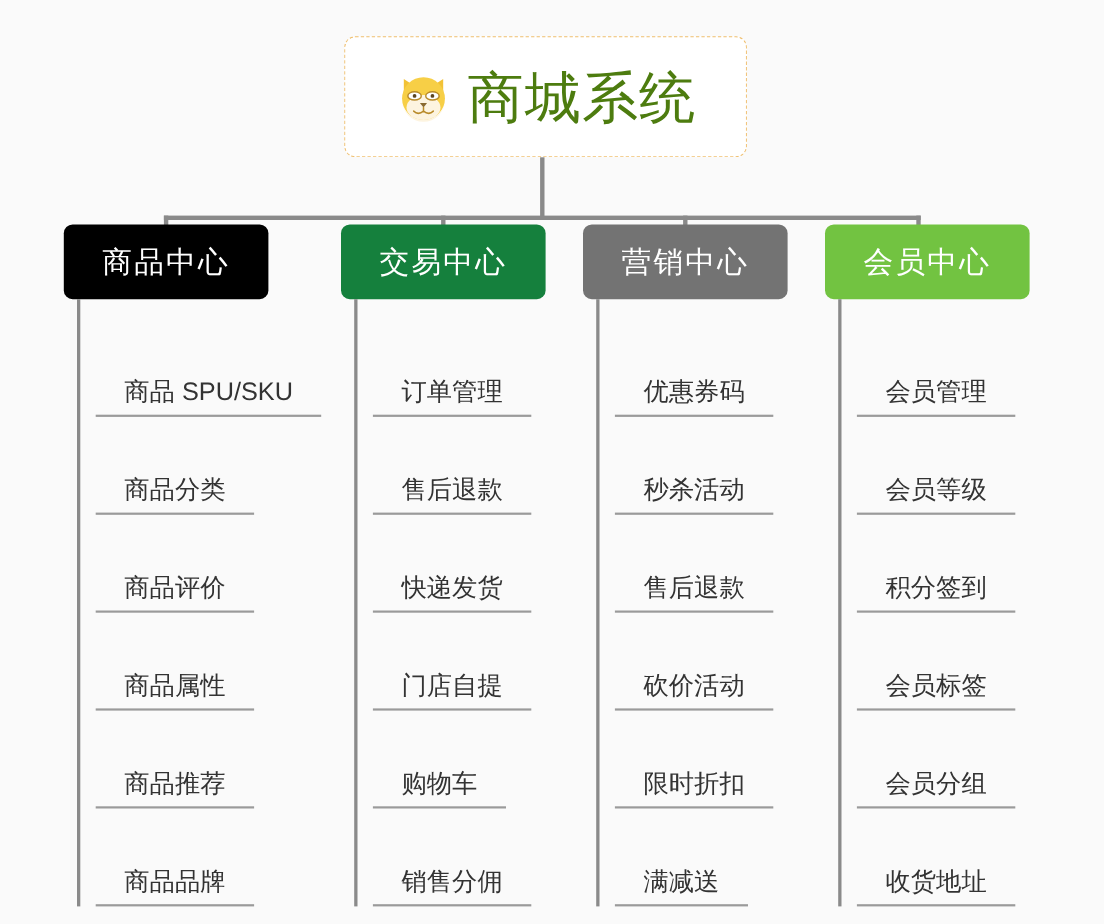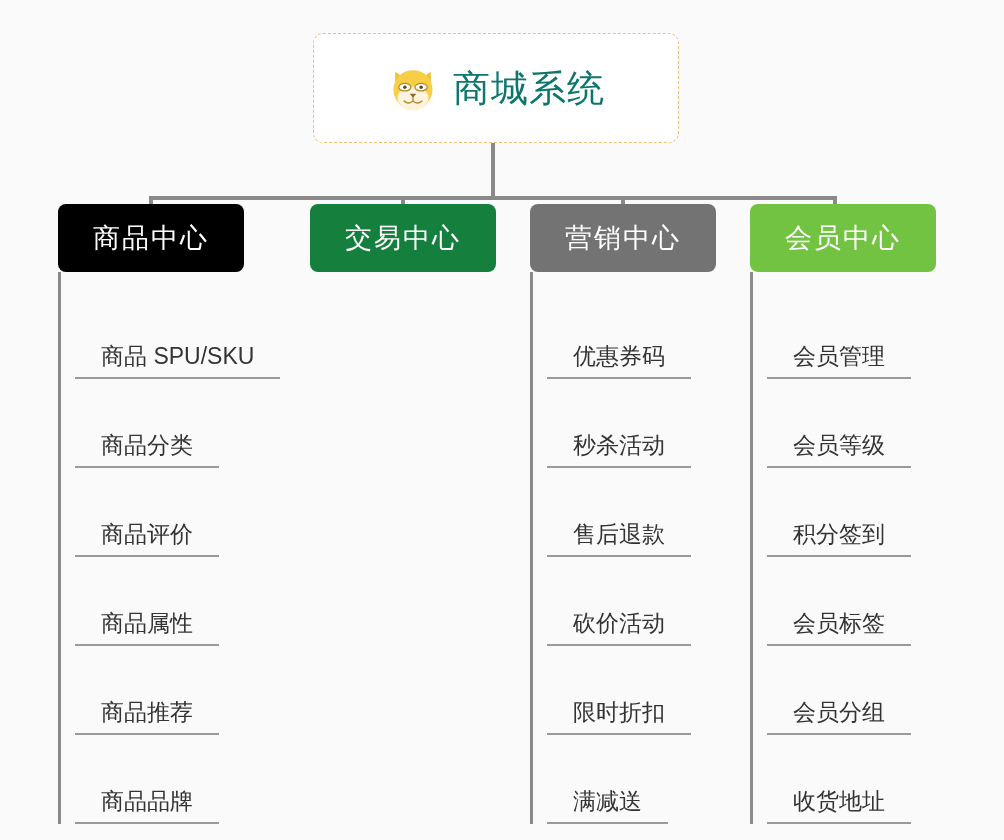--- a/index.html
+++ b/index.html
@@ -38,22 +38,22 @@
   }
   .root-icon {
     width: 52px;
     height: 52px;
     flex: 0 0 52px;
     position: relative;
     display: block;
   }
   .root-icon svg { display: block; width: 52px; height: 52px; }
   .root-title {
-    font-size: 37px;
-    color: #0f766e;
+    font-size: 51px;
+    color: #4d7c0f;
     line-height: 1;
     letter-spacing: 1px;
     white-space: nowrap;
   }
 
   
   .line {
     position: absolute;
     background: #8a8a8a;
   }
@@ -87,20 +87,21 @@
   .col-2 .cat-header { width: 186px; }
   .col-3 .cat-header { width: 186px; }
 
   
   .leaf-list {
     position: relative;
     margin-top: 0;
     padding-top: 18px;
     padding-left: 14px;
     border-left: 3px solid #8a8a8a;
+    margin-left: 12px;
     width: 200px;
     box-sizing: border-box;
   }
   .leaf-item {
     height: 89px;
     display: flex;
     align-items: flex-end;
     box-sizing: border-box;
   }
   .leaf-text {
@@ -178,20 +179,40 @@
       <div class="leaf-item">
           <span class="leaf-text">商品品牌</span>
         </div>
     </div>
   </div>
 
   <div class="column col-1">
     <div class="cat-header" style="background:#15803d;">
       <span>交易中心</span>
     </div>
+    <div class="leaf-list">
+      <div class="leaf-item">
+          <span class="leaf-text">订单管理</span>
+        </div>
+      <div class="leaf-item">
+          <span class="leaf-text">售后退款</span>
+        </div>
+      <div class="leaf-item">
+          <span class="leaf-text">快递发货</span>
+        </div>
+      <div class="leaf-item">
+          <span class="leaf-text">门店自提</span>
+        </div>
+      <div class="leaf-item">
+          <span class="leaf-text">购物车</span>
+        </div>
+      <div class="leaf-item">
+          <span class="leaf-text">销售分佣</span>
+        </div>
+    </div>
   </div>
 
   <div class="column col-2">
     <div class="cat-header" style="background:#737373;">
       <span>营销中心</span>
     </div>
     <div class="leaf-list">
       <div class="leaf-item">
           <span class="leaf-text">优惠券码</span>
         </div>

